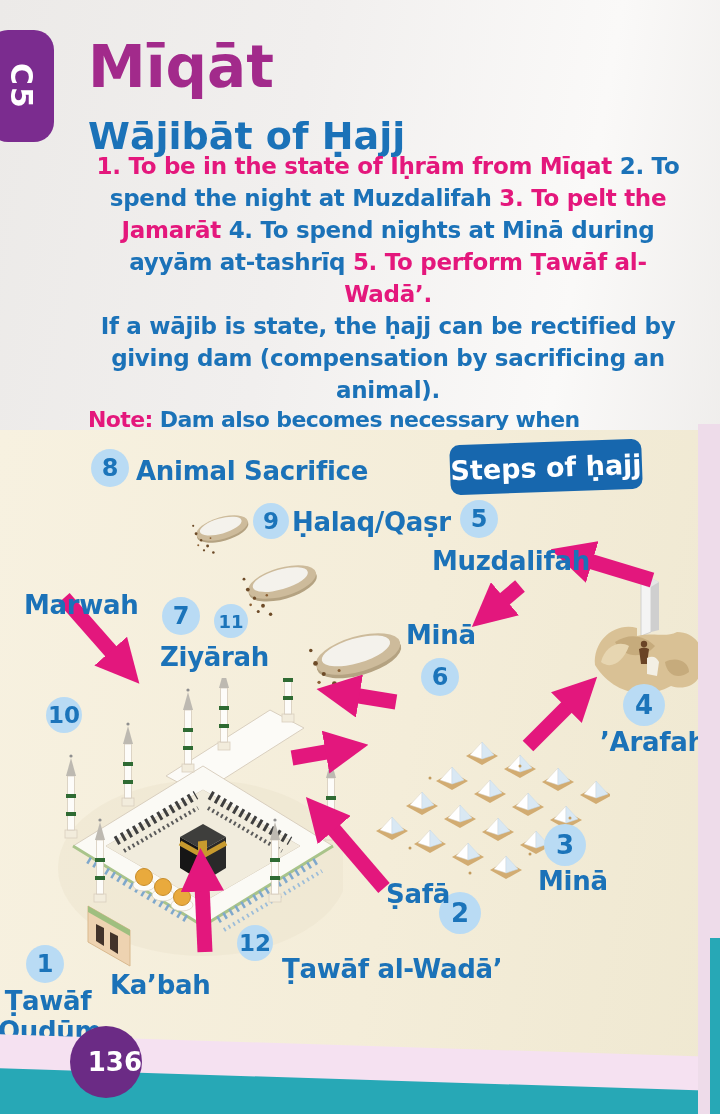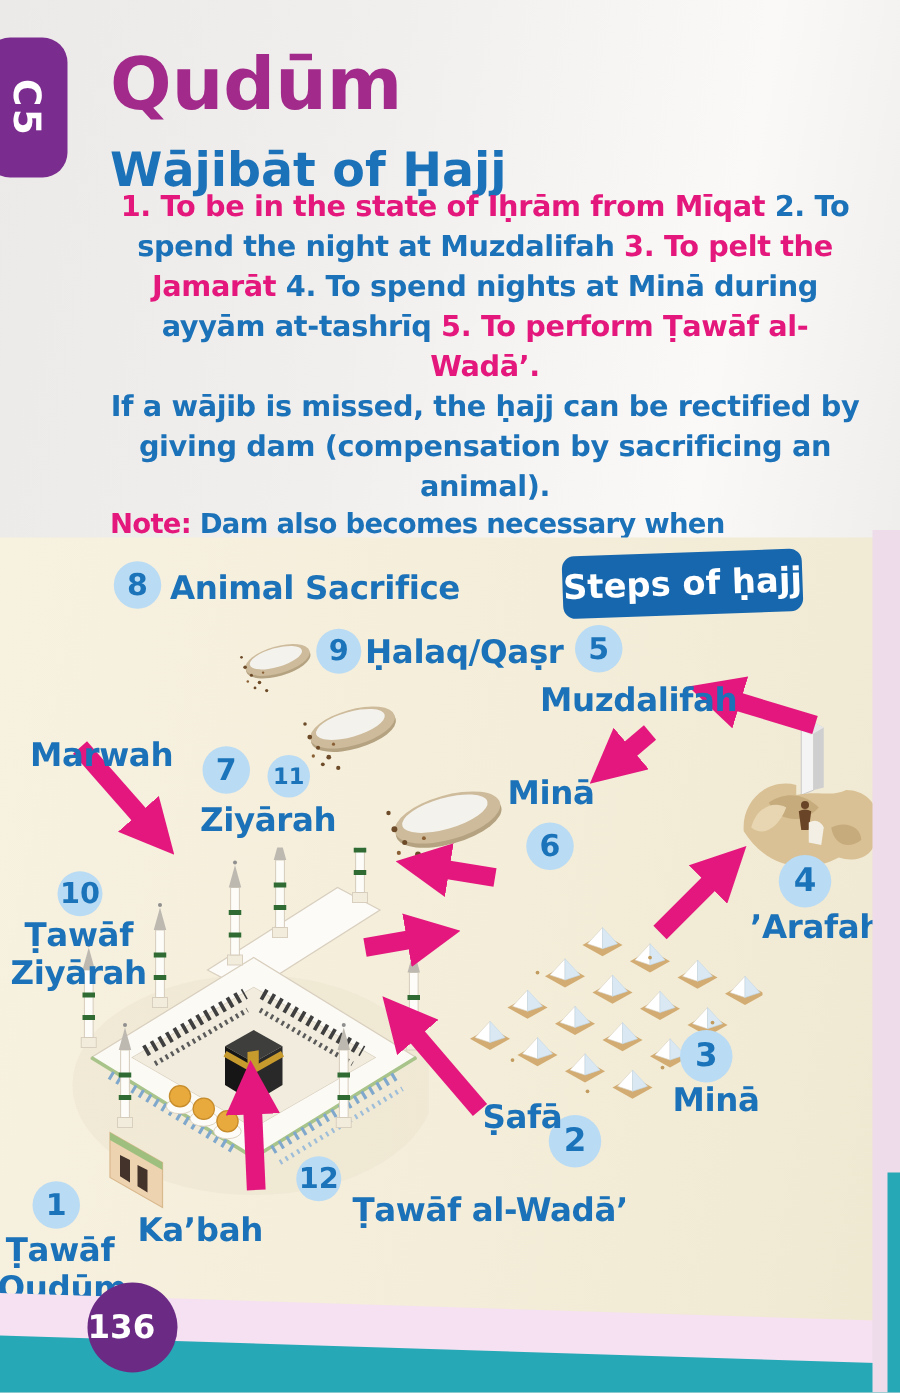--- a/index.html
+++ b/index.html
@@ -73,39 +73,39 @@
   }
   .edge-pink{
     position:absolute;right:0;top:424px;width:22px;height:690px;z-index:6;background:#eedcea;
   }
   .edge-teal{
     position:absolute;right:0;top:938px;width:10px;height:176px;z-index:7;background:#27a8b6;
   }
   .page-circle{
     position:absolute;left:70px;top:1026px;width:72px;height:72px;z-index:8;
     background:#6b2b85;border-radius:50%;
-    display:flex;align-items:center;justify-content:flex-start;
+    display:flex;align-items:center;justify-content:flex-end;
     color:#fff;font-size:26px;font-weight:bold;
   }
 </style>
 </head>
 <body>
 
 <div class="page-top"></div>
 
 <div class="tab">
   <span>C5</span>
 </div>
 
-<div class="title">Qudūm</div>
+<div class="title">Mīqāt</div>
 <div class="subtitle">Wājibāt of Ḥajj</div>
 
 <div class="textcol">
   <p class="p-wajibat"><span class="c-pink">1. To be in the state of Iḥrām from Mīqat </span><span class="c-blue">2. To spend the night at Muzdalifah </span><span class="c-pink">3. To pelt the Jamarāt </span><span class="c-blue">4. To spend nights at Minā during ayyām at-tashrīq </span><span class="c-pink">5. To perform Ṭawāf al-Wadā’.</span></p>
-  <p class="p-body c-blue">If a wājib is missed, the ḥajj can be rectified by giving dam (compensation by sacrificing an animal).</p>
+  <p class="p-body c-blue">If a wājib is state, the ḥajj can be rectified by giving dam (compensation by sacrificing an animal).</p>
   <p class="p-note"><span class="c-pink">Note:</span> <span class="c-blue">Dam also becomes necessary when performing Ḥajj Tamattu’ as the Ḥājī comes in the state of iḥrām for ḥajj in Makkah and not from the Mīqāt boundary.</span></p>
 </div>
 
 <div class="diagram">
 
   <svg class="ill" style="left:170px;top:60px;width:250px;height:220px" viewBox="0 0 250 220">
     <defs>
       <g id="disc">
         <g transform="rotate(-16)">
           <ellipse cx="0" cy="3" rx="37" ry="15" fill="#b4a281"></ellipse>
@@ -256,21 +256,20 @@
   <div class="num-circle" style="left:439px;top:462px;width:42px;height:42px;font-size:26px">2</div>
   <div class="num-circle" style="left:26px;top:515px;width:38px;height:38px;font-size:24px">1</div>
   <div class="num-circle" style="left:237px;top:495px;width:36px;height:36px;font-size:23px">12</div>
 
   <div class="dg-label" style="left:136px;top:26px">Animal Sacrifice</div>
   <div class="dg-label" style="left:292px;top:77px">Ḥalaq/Qaṣr</div>
   <div class="dg-label" style="left:432px;top:116px">Muzdalifah</div>
   <div class="dg-label" style="left:24px;top:160px">Marwah</div>
   <div class="dg-label" style="left:160px;top:212px">Ziyārah</div>
   <div class="dg-label" style="left:406px;top:190px">Minā</div>
-  <div class="dg-label wrap" style="left:8px;top:304px;width:110px">Ṭawāf Ziyārah</div>
   <div class="dg-label" style="left:600px;top:297px">’Arafah</div>
   <div class="dg-label" style="left:538px;top:436px">Minā</div>
   <div class="dg-label" style="left:386px;top:449px">Ṣafā</div>
   <div class="dg-label wrap" style="left:-2px;top:556px;width:100px">Ṭawāf Qudūm</div>
   <div class="dg-label" style="left:110px;top:540px">Ka’bah</div>
   <div class="dg-label" style="left:282px;top:524px">Ṭawāf al-Wadā’</div>
 </div>
 
 <div class="band-pink"></div>
 <div class="band-teal"></div>

